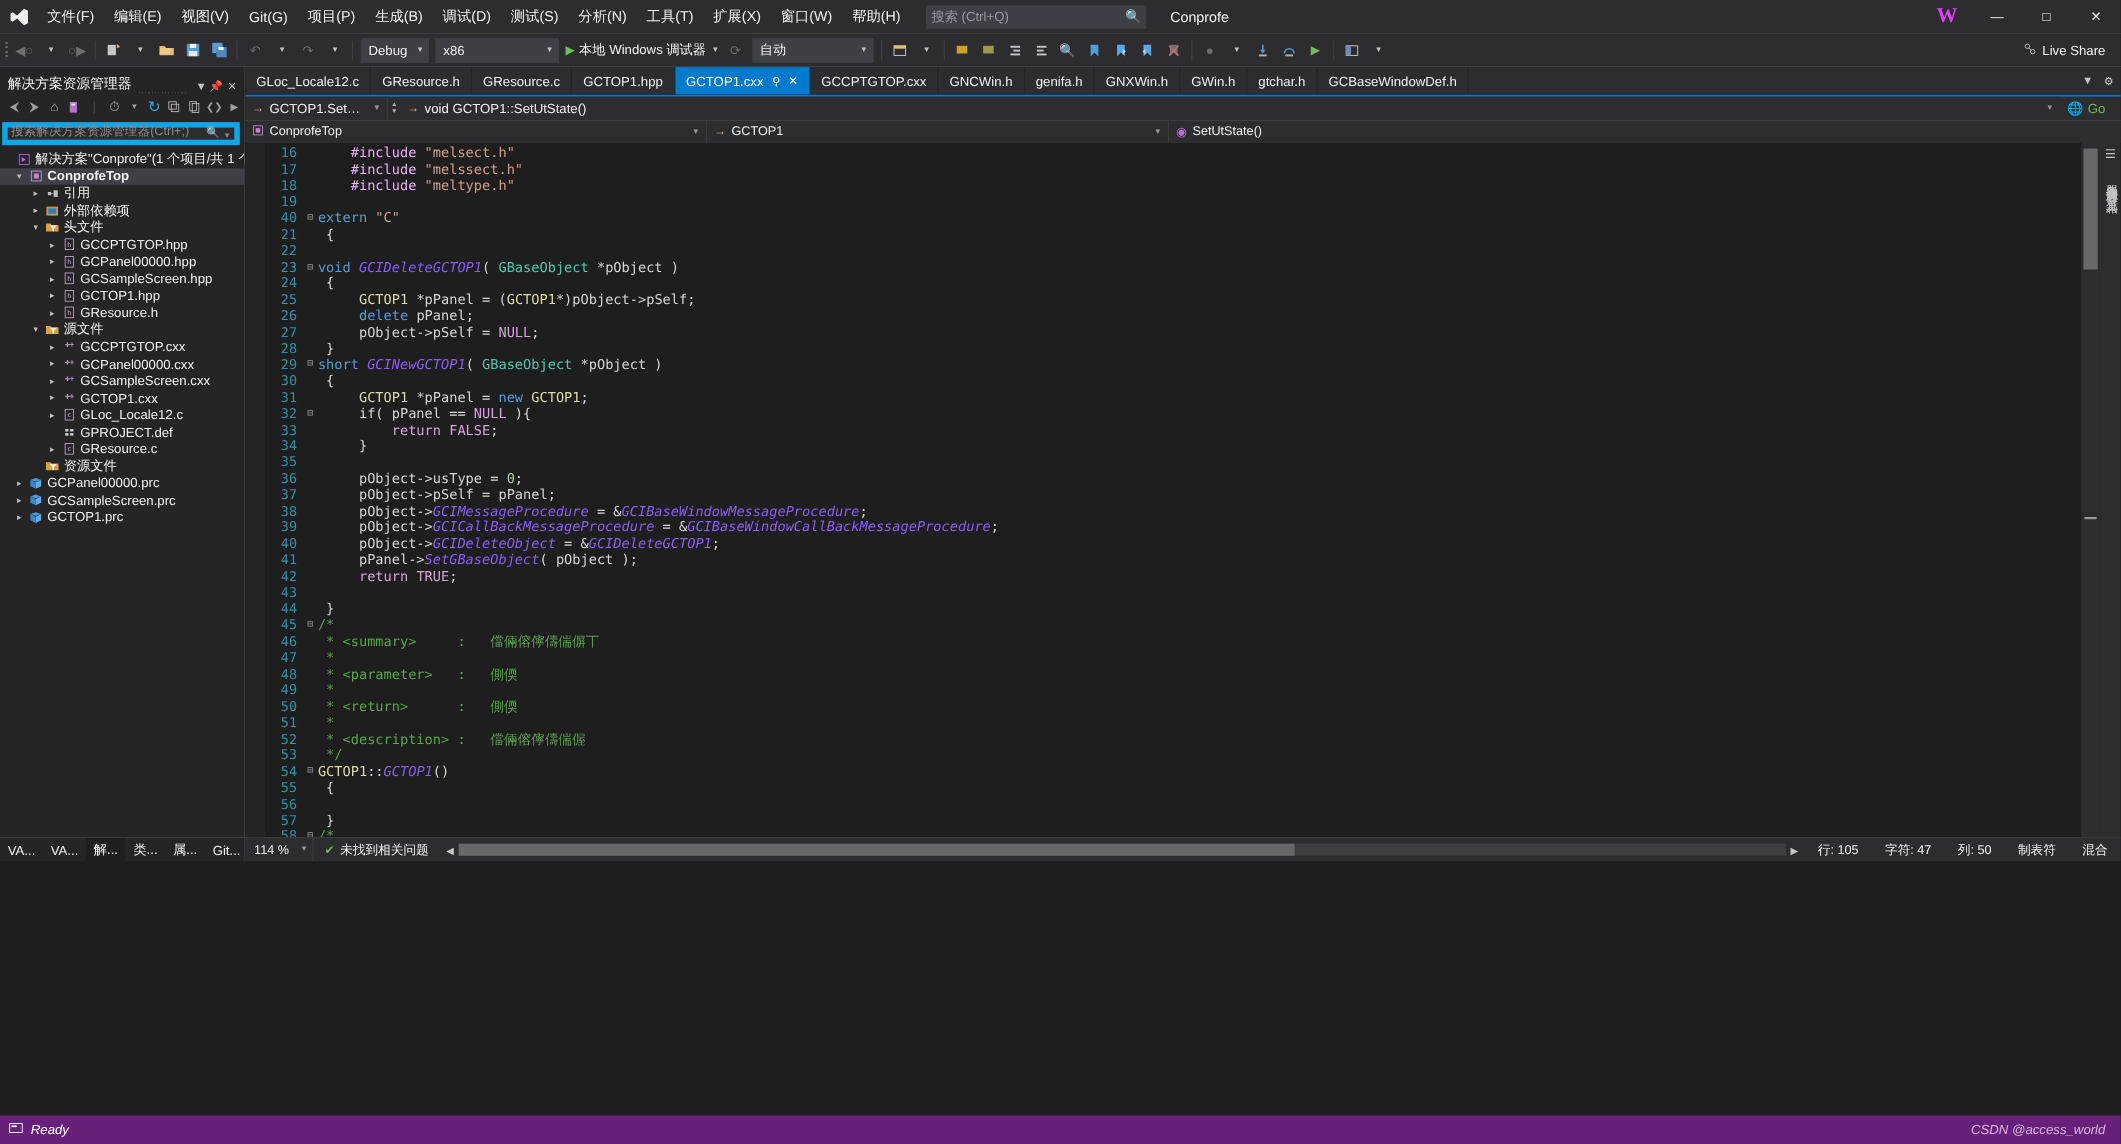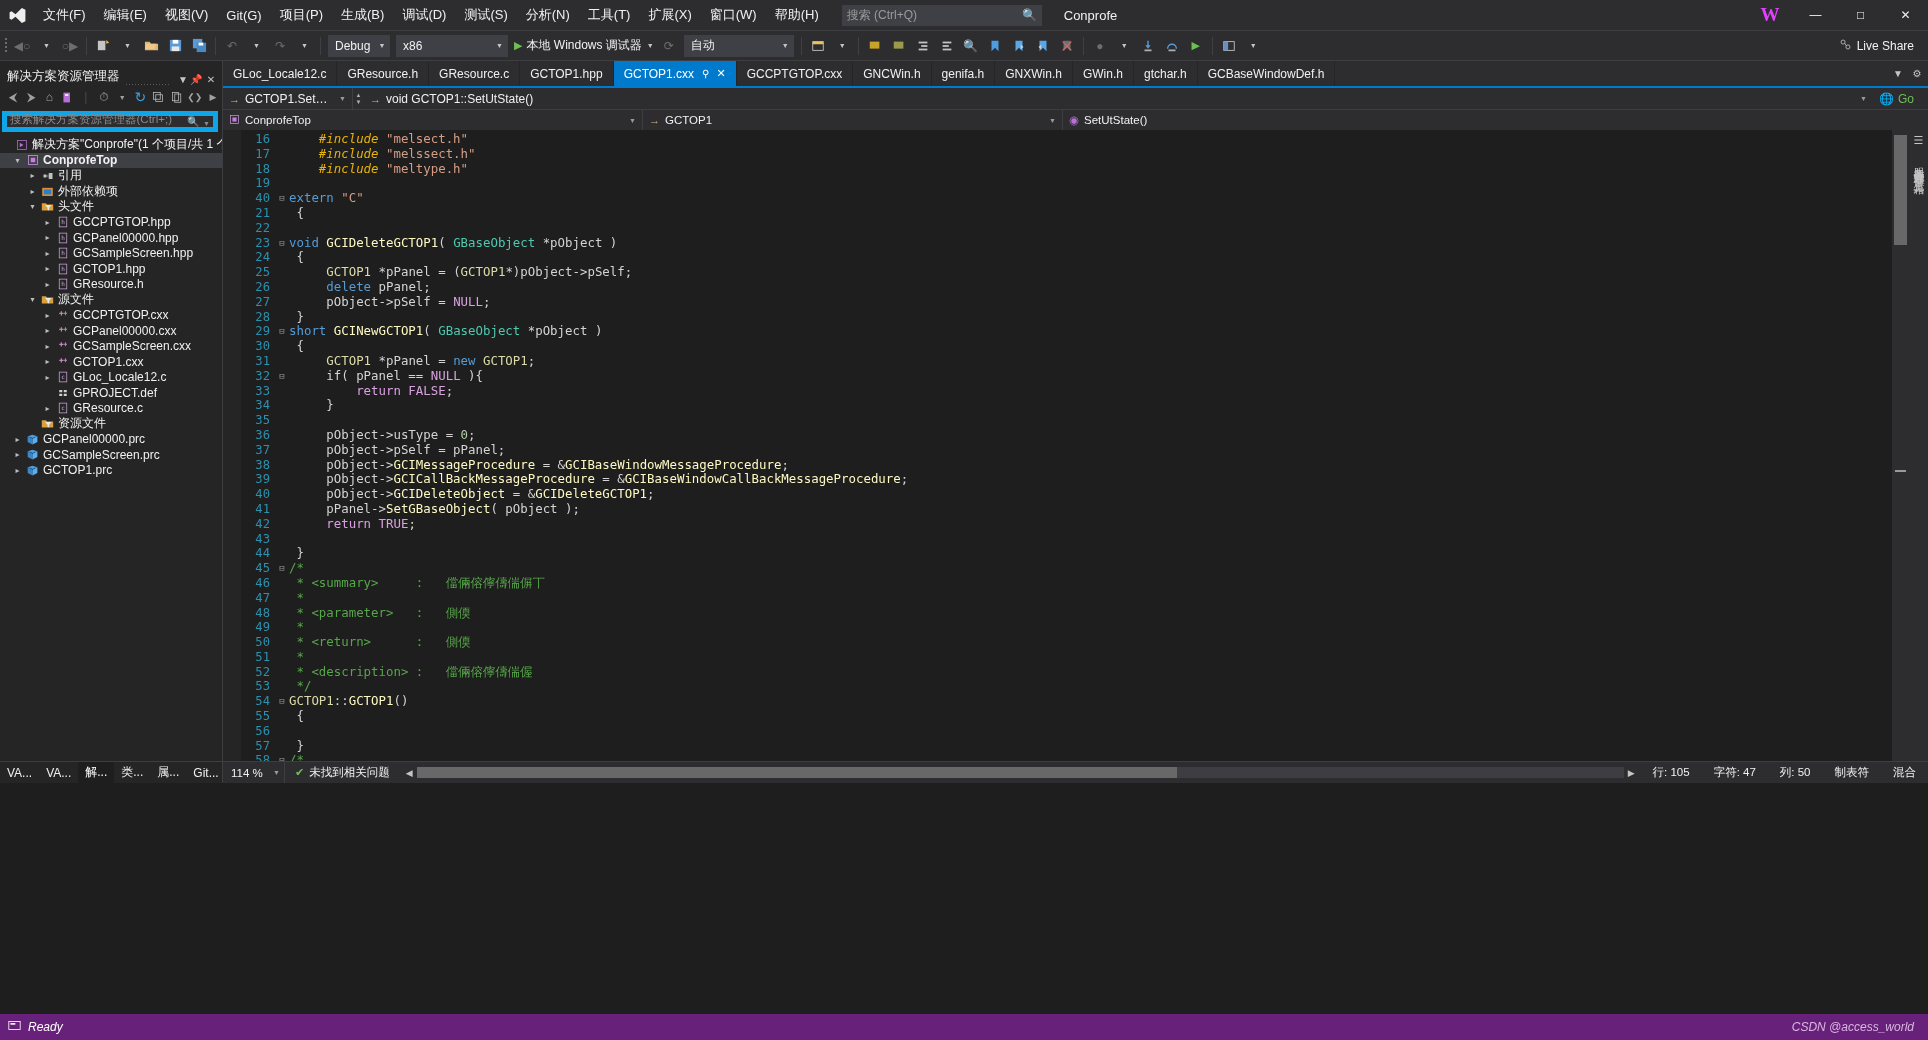--- a/index.html
+++ b/index.html
@@ -164,25 +164,25 @@
   .codetext {
     flex: 1; font-family: "DejaVu Sans Mono", monospace; font-size: 12.4px;
     line-height: 14.8px; padding-top: 2px; white-space: pre; color: #d4d4d4;
     overflow: hidden;
   }
   .codetext .ln { height: 14.8px; }
   .kw { color: #569cd6; }
   .kw2 { color: #d8a0df; }
   .typ { color: #4ec9b0; }
   .str { color: #d69d85; }
-  .pp  { color: #eab308; font-style: italic; }
+  .pp  { color: #f0abfc; }
   .com { color: #57a64a; }
   .num { color: #b5cea8; }
   .idf { color: #d4d4d4; }
-  .orange { color: #fef9c3; }
+  .orange { color: #8b5cf6; font-style: italic; }
   .yellow { color: #dcdcaa; }
 
   
   .vscroll { width: 17px; background: #2d2d30; position: relative; }
   .vscroll .thumb { position:absolute; left:2px; right:2px; background:#686868; }
   .vscroll .box { position:absolute; left:3px; right:3px; height: 2px; background:#9a9a9a;}
   .rightstrip { width: 19px; background: #2d2d30; display:flex; flex-direction:column;
                 align-items:center; padding-top: 4px; }
   .rstxt { writing-mode: vertical-rl; font-size: 11px; color: #c5c5c5; letter-spacing: 1px;
            margin-top: 6px; }

